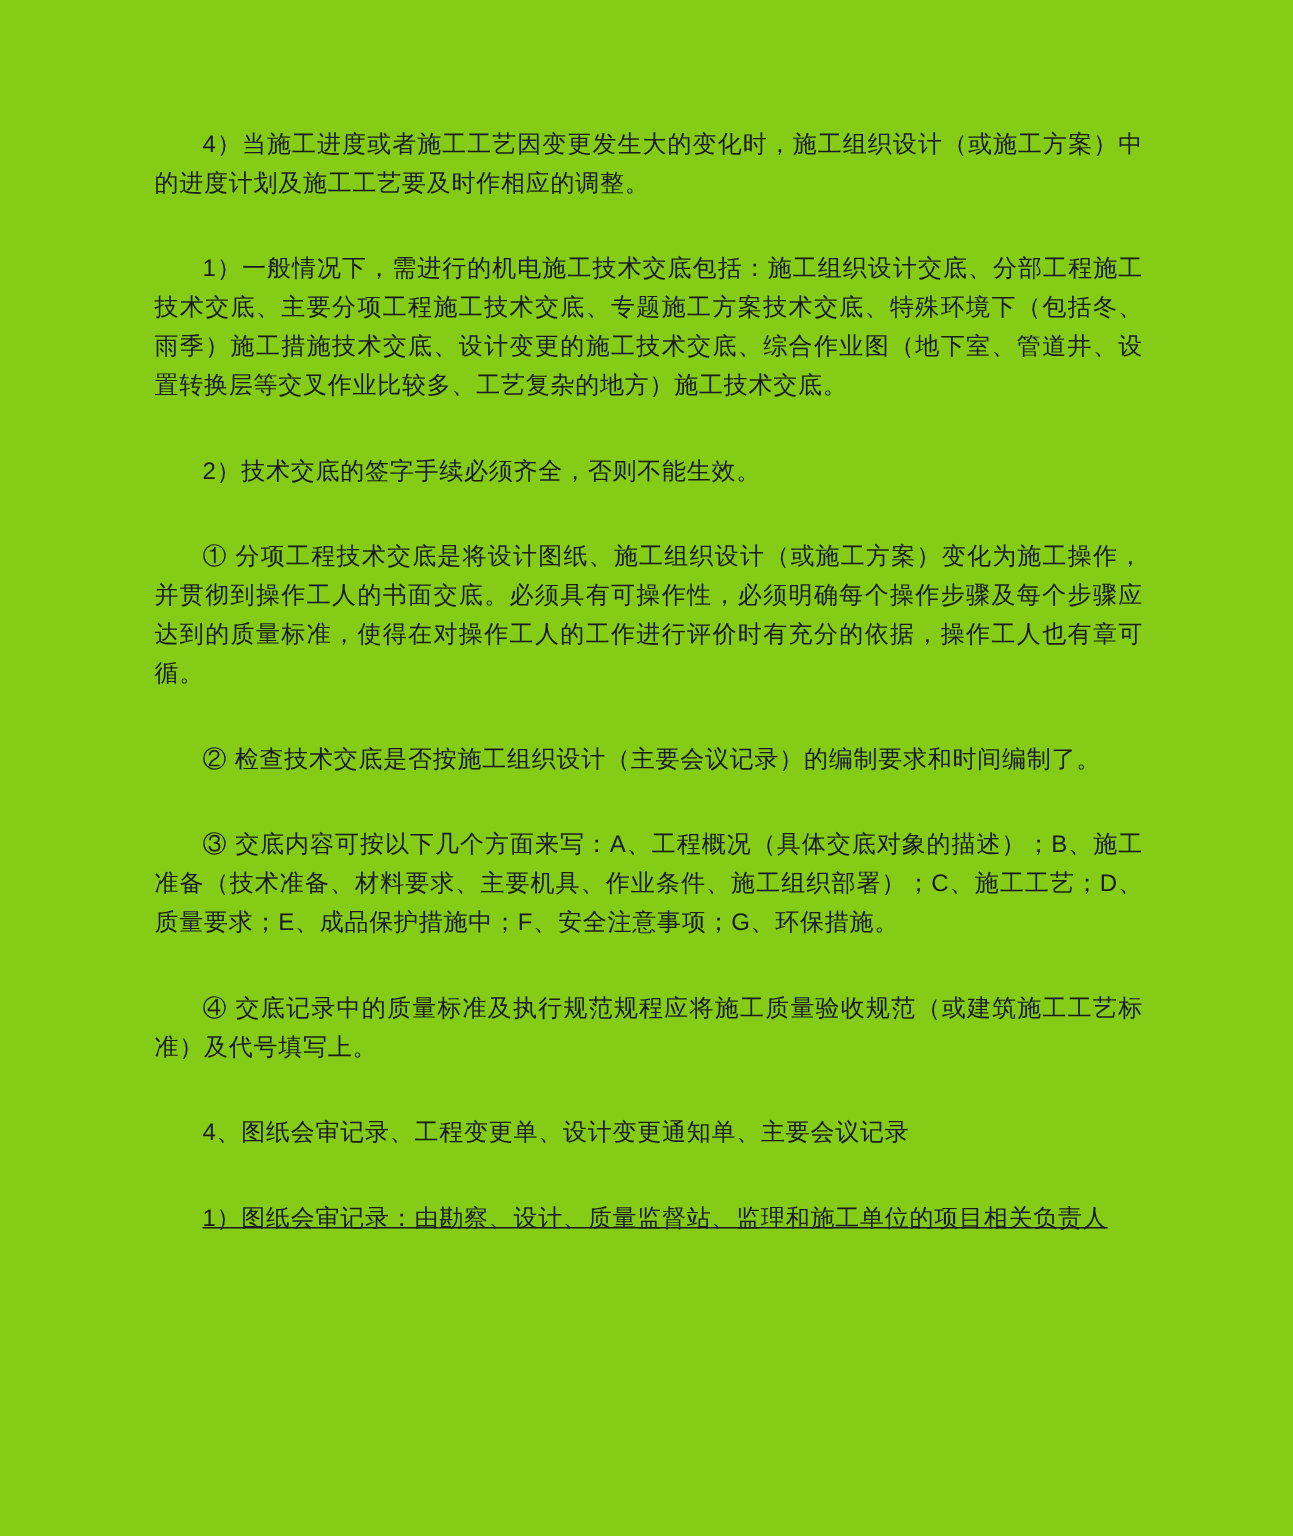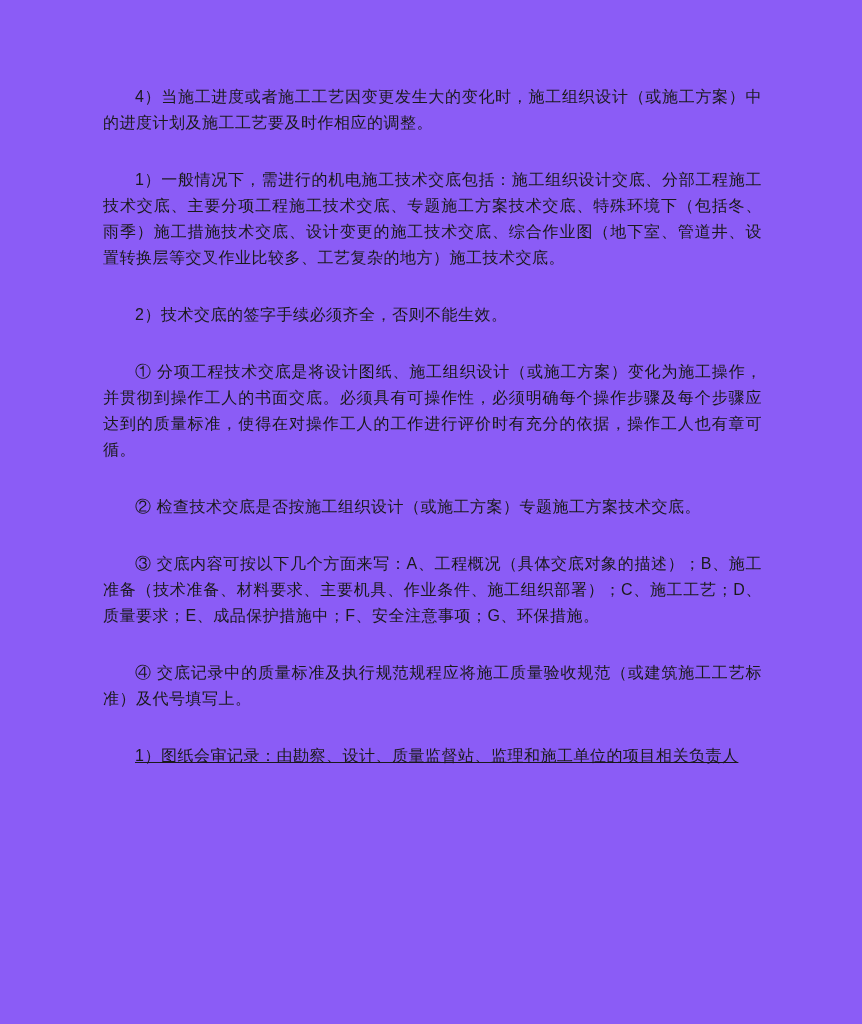--- a/index.html
+++ b/index.html
@@ -10,21 +10,21 @@
     body {
       width: 862px;
       height: 1024px;
       overflow: hidden;
     }
     .page {
       box-sizing: border-box;
       width: 862px;
       height: 1024px;
       padding: 84px 100px 0 103px;
-      background: #8b5cf6;
+      background: #84cc16;
       font-family: "Liberation Sans", sans-serif;
       font-size: 16px;
       line-height: 26px;
       letter-spacing: 0.5px;
       color: #1a1a1a;
     }
     .para {
       margin: 0 0 31px 0;
       text-indent: 2em;
       text-align: justify;
@@ -36,17 +36,18 @@
     }
   </style>
 </head>
 <body>
 
 <main class="page">
   <p class="para">4）当施工进度或者施工工艺因变更发生大的变化时，施工组织设计（或施工方案）中的进度计划及施工工艺要及时作相应的调整。</p>
   <p class="para">1）一般情况下，需进行的机电施工技术交底包括：施工组织设计交底、分部工程施工技术交底、主要分项工程施工技术交底、专题施工方案技术交底、特殊环境下（包括冬、雨季）施工措施技术交底、设计变更的施工技术交底、综合作业图（地下室、管道井、设置转换层等交叉作业比较多、工艺复杂的地方）施工技术交底。</p>
   <p class="para">2）技术交底的签字手续必须齐全，否则不能生效。</p>
   <p class="para">① 分项工程技术交底是将设计图纸、施工组织设计（或施工方案）变化为施工操作，并贯彻到操作工人的书面交底。必须具有可操作性，必须明确每个操作步骤及每个步骤应达到的质量标准，使得在对操作工人的工作进行评价时有充分的依据，操作工人也有章可循。</p>
-  <p class="para">② 检查技术交底是否按施工组织设计（或施工方案）专题施工方案技术交底。</p>
+  <p class="para">② 检查技术交底是否按施工组织设计（主要会议记录）的编制要求和时间编制了。</p>
   <p class="para">③ 交底内容可按以下几个方面来写：A、工程概况（具体交底对象的描述）；B、施工准备（技术准备、材料要求、主要机具、作业条件、施工组织部署）；C、施工工艺；D、质量要求；E、成品保护措施中；F、安全注意事项；G、环保措施。</p>
   <p class="para">④ 交底记录中的质量标准及执行规范规程应将施工质量验收规范（或建筑施工工艺标准）及代号填写上。</p>
+  <p class="para">4、图纸会审记录、工程变更单、设计变更通知单、主要会议记录</p>
   <p class="para">1）图纸会审记录：由勘察、设计、质量监督站、监理和施工单位的项目相关负责人</p>
 </main>
 
 </body></html>

